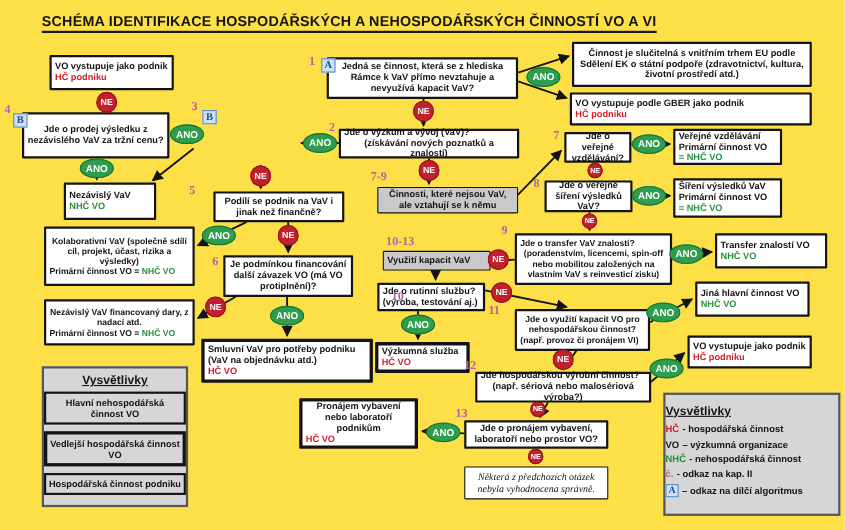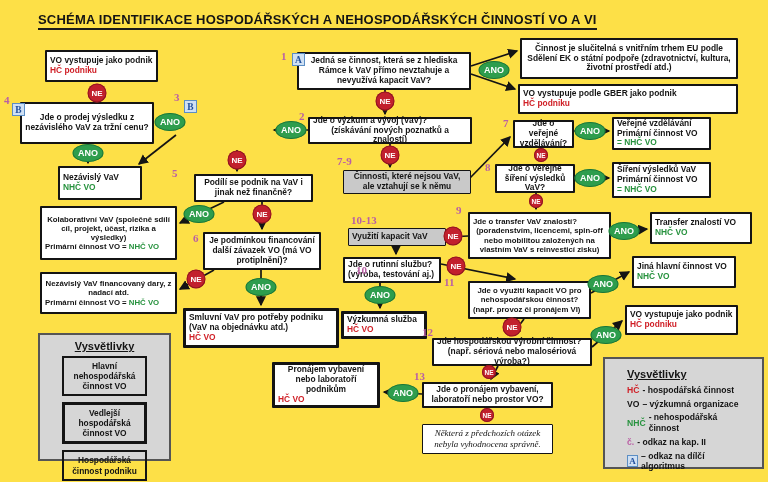--- a/index.html
+++ b/index.html
@@ -23,21 +23,21 @@
          justify-content:center;color:#fff;font-weight:bold;z-index:6;border-radius:50%;}
   .ano{width:31px;height:18px;background:#2e9d4d;font-size:9px;box-shadow:inset 0 0 0 1px #1c7436;}
   .ne{width:19px;height:19px;background:#c2202d;font-size:8px;box-shadow:inset 0 0 0 1px #8e1620;}
   .ne.smb{width:14px;height:14px;font-size:6.5px;}
   .num{position:absolute;color:#ba5fa5;font-weight:bold;font-size:11px;z-index:5;
        font-family:"Liberation Serif",serif;}
   .ref{position:absolute;width:13px;height:13px;background:#cfe0f3;border:1px solid #5b8ec4;
        color:#1f4e9c;font-family:"Liberation Serif",serif;font-weight:bold;font-size:9.5px;
        display:flex;align-items:center;justify-content:center;z-index:5;box-sizing:border-box;}
   .legend{position:absolute;box-sizing:border-box;background:#d6d6d6;border:2px solid #555;
-          z-index:4;padding:5px 22px;}
+          z-index:4;padding:5px 0;}
   .legend .ltitle{font-weight:bold;font-size:11px;text-decoration:underline;}
   #legendL .ltitle{text-align:center;display:block;margin-bottom:4px;}
   .litem{border:2px solid #141414;font-size:8.4px;font-weight:bold;text-align:center;
          padding:3px 2px;margin-top:6px;line-height:1.2;}
   .litem.b0{margin-top:2px;}
   .litem.b1{border-width:3px;}
   .lr-row{display:flex;align-items:center;margin-top:3px;font-size:8.6px;line-height:1.25;}
   .lr-term{font-weight:bold;}
   .lr-desc{margin-left:3px;font-weight:bold;}
   .lr-ref{display:inline-flex;width:12px;height:12px;background:#cfe0f3;border:1px solid #5b8ec4;

